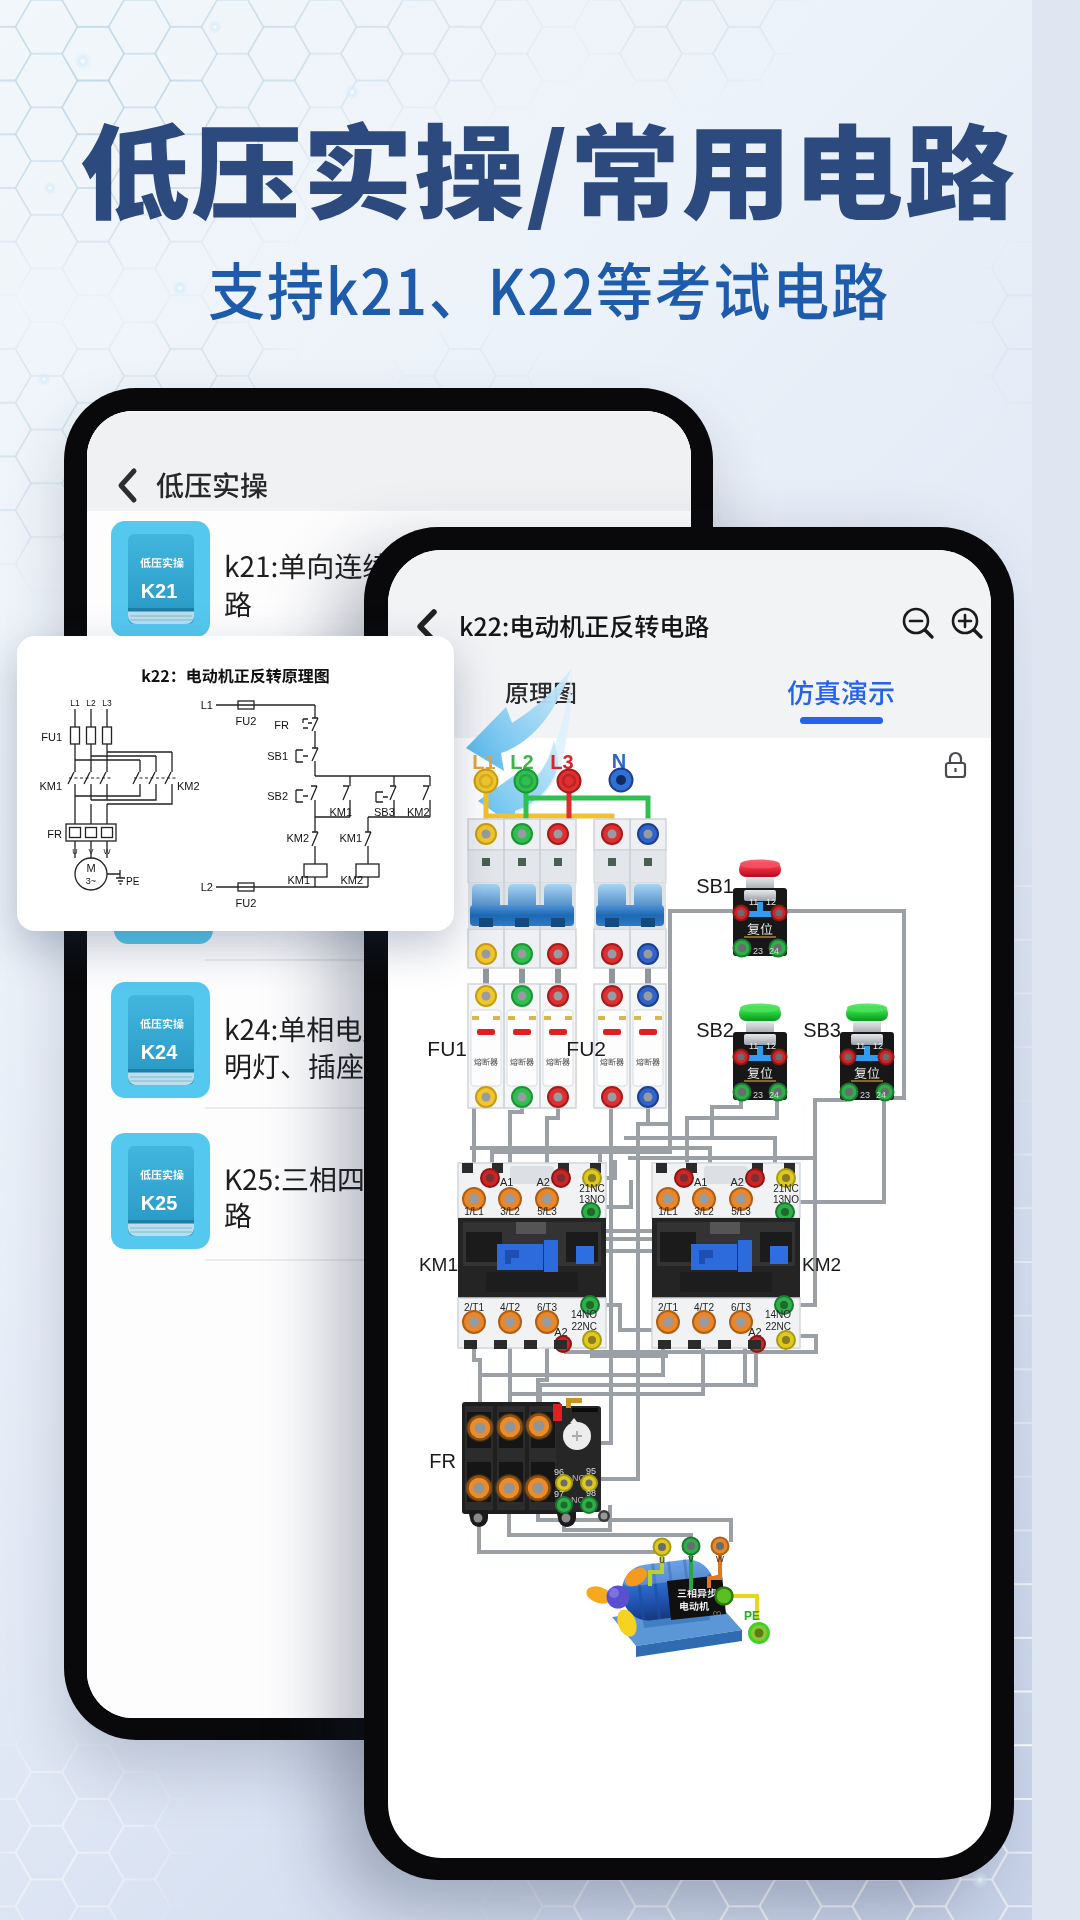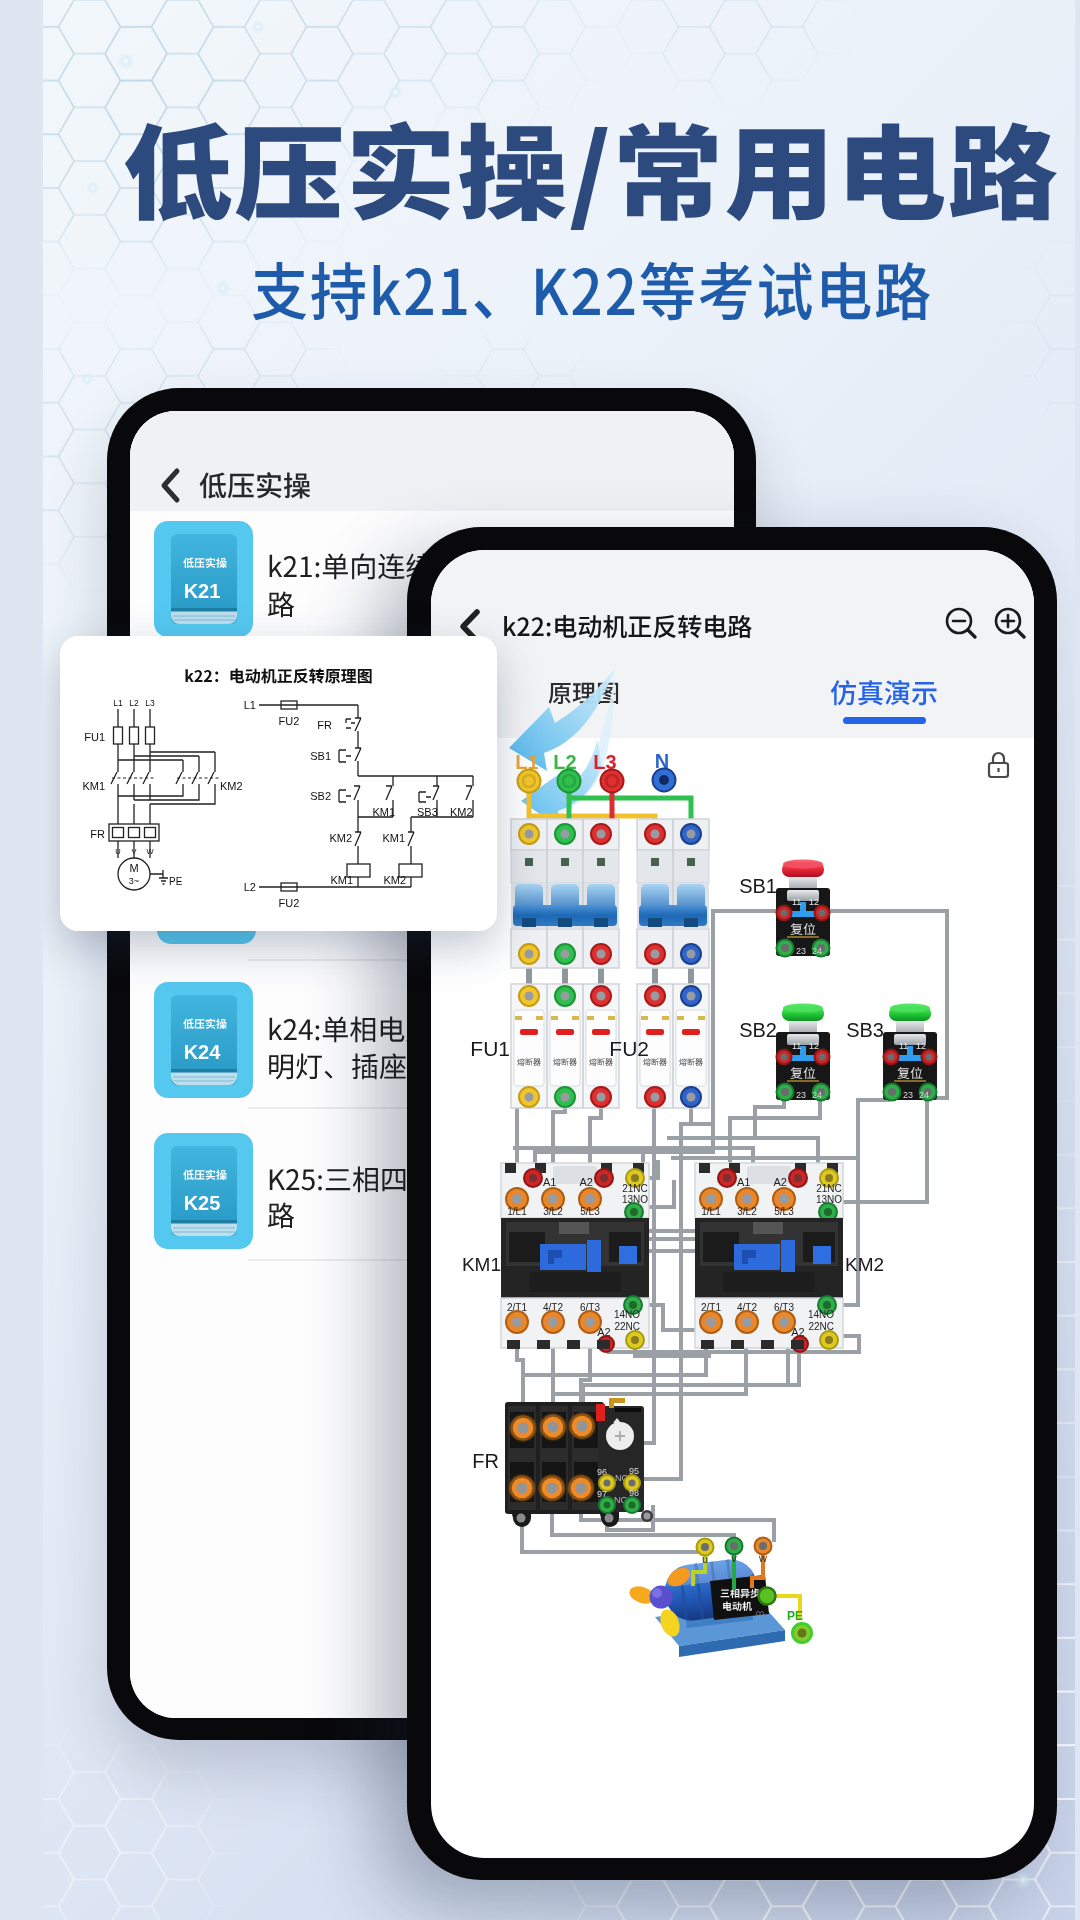--- a/index.html
+++ b/index.html
@@ -1,17 +1,17 @@
 <!DOCTYPE html>
 <html><head><meta charset="utf-8">
 <style>
   html,body{margin:0;padding:0;background:#dfe6f2;}
   #page{position:relative;width:1032px;height:1920px;overflow:hidden;
     background:linear-gradient(135deg,#f2f7fb 0%,#ecf2f9 30%,#e3eaf6 55%,#d5dff0 78%,#c8d3ea 100%);
-    font-family:"Liberation Sans",sans-serif;margin-left:43px;}
+    font-family:"Liberation Sans",sans-serif;}
   .phone{position:absolute;background:#09090b;}
   #phoneL{left:64px;top:388px;width:649px;height:1352px;border-radius:72px;box-shadow:0 30px 60px rgba(28,38,66,.18);}
   #phoneR{left:364px;top:527px;width:650px;height:1353px;border-radius:74px;
     box-shadow:-30px 26px 70px rgba(24,34,60,.30);}
   .screen{position:absolute;overflow:hidden;background:#fff;}
   #screenL{left:23px;top:23px;width:604px;height:1307px;border-radius:46px;background:#fdfdfe;}
   #screenR{left:24px;top:23px;width:603px;height:1308px;border-radius:54px;background:#ffffff;}
   #card{position:absolute;left:17px;top:636px;width:437px;height:295px;background:#fff;border-radius:18px;
     box-shadow:0 16px 44px rgba(35,55,90,.28);}
 </style></head>

